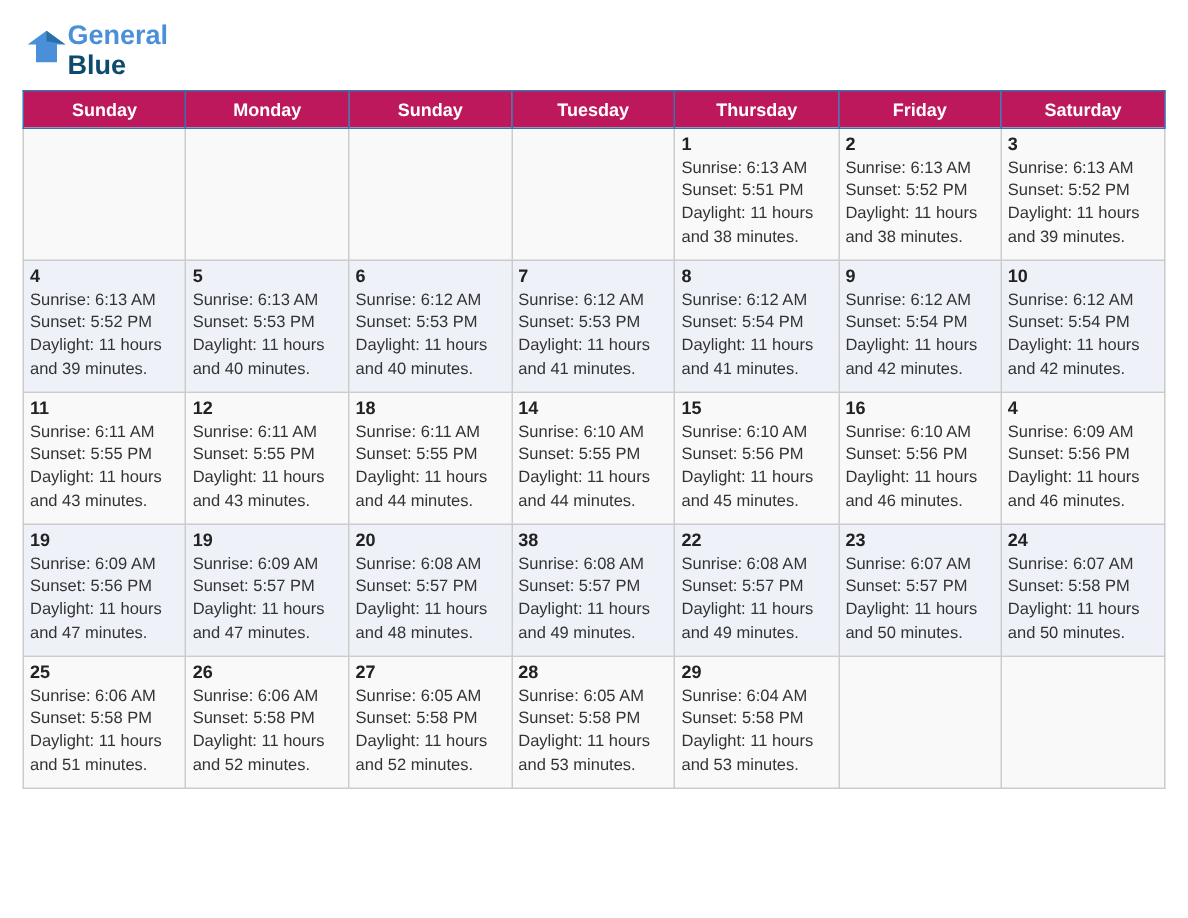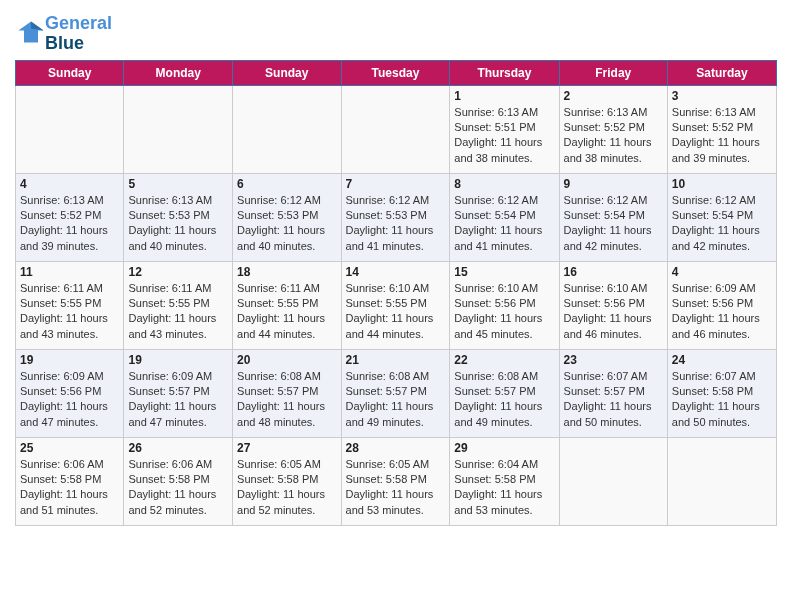--- a/index.html
+++ b/index.html
@@ -221,21 +221,21 @@
           </td>
           <td>
             <span class="day-number">19</span>
             <div class="day-info">Sunrise: 6:09 AM<br>Sunset: 5:57 PM<br>Daylight: 11 hours<br>and 47 minutes.</div>
           </td>
           <td>
             <span class="day-number">20</span>
             <div class="day-info">Sunrise: 6:08 AM<br>Sunset: 5:57 PM<br>Daylight: 11 hours<br>and 48 minutes.</div>
           </td>
           <td>
-            <span class="day-number">21</span>
+            <span class="day-number">38</span>
             <div class="day-info">Sunrise: 6:08 AM<br>Sunset: 5:57 PM<br>Daylight: 11 hours<br>and 49 minutes.</div>
           </td>
           <td>
             <span class="day-number">22</span>
             <div class="day-info">Sunrise: 6:08 AM<br>Sunset: 5:57 PM<br>Daylight: 11 hours<br>and 49 minutes.</div>
           </td>
           <td>
             <span class="day-number">23</span>
             <div class="day-info">Sunrise: 6:07 AM<br>Sunset: 5:57 PM<br>Daylight: 11 hours<br>and 50 minutes.</div>
           </td>

